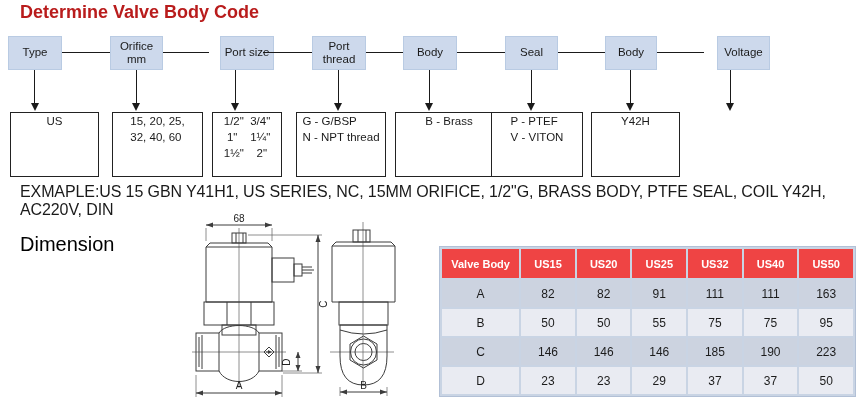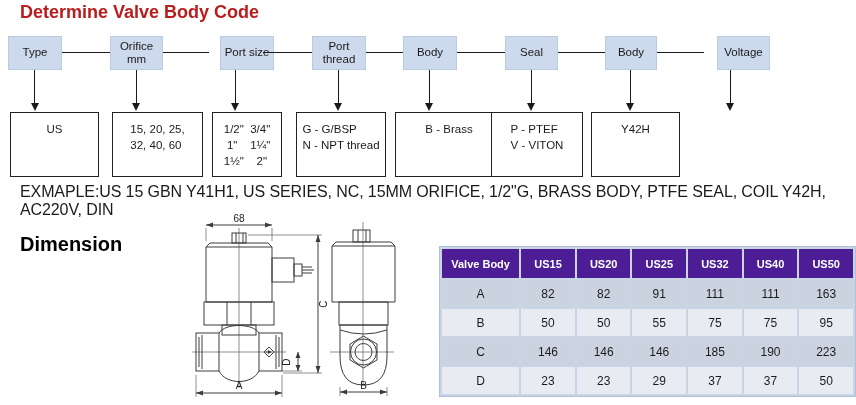--- a/index.html
+++ b/index.html
@@ -17,44 +17,44 @@
     font-size:11.5px;color:#1a1a1a;text-align:center;white-space:pre-line;line-height:1.15;
   }
   .hseg{position:absolute;top:52px;height:1px;background:#1a1a1a;}
   .vseg{position:absolute;top:70px;height:33px;width:1px;background:#1a1a1a;}
   .arrow-down{
     position:absolute;top:103px;width:0;height:0;
     border-left:4px solid transparent;border-right:4px solid transparent;border-top:8px solid #1a1a1a;
   }
   .dbox{
     position:absolute;top:112px;height:65px;background:#fff;border:1.5px solid #222;
-    box-sizing:border-box;display:flex;justify-content:center;padding-top:8px;
+    box-sizing:border-box;display:flex;justify-content:center;padding-top:0;
     font-size:11.5px;color:#1a1a1a;
   }
   .dtext{white-space:pre-wrap;text-align:left;line-height:1.4;}
   .example{
     position:absolute;left:20px;top:183px;font-size:16px;color:#1a1a1a;letter-spacing:-0.1px;
   }
   .dim-heading{
-    position:absolute;left:20px;top:233px;font-size:20px;font-weight:bold;color:#000;
+    position:absolute;left:20px;top:233px;font-size:20px;font-weight:normal;color:#000;
   }
   .drawing{position:absolute;}
   .drawing path,.drawing rect,.drawing line,.drawing circle,.drawing polygon.o{
     fill:none;stroke:#3c3c3c;stroke-width:1;
   }
   .drawing .thin{stroke:#6a6a6a;stroke-width:0.75;}
   .drawing .fillarrow{fill:#3c3c3c;stroke:none;}
   .drawing text{font-family:"Liberation Sans",sans-serif;font-size:10px;fill:#222;}
   
   .dim-table{
     position:absolute;left:439px;top:246px;border-collapse:separate;border-spacing:2px;
     background:#c9d4e4;border:1px solid #b2c0d6;
   }
   .dim-table th{
-    background:#4c1d95;color:#ffffff;font-size:11px;font-weight:bold;
+    background:#ef4444;color:#ffffff;font-size:11px;font-weight:bold;
     height:29px;text-align:center;vertical-align:middle;padding:0 2px;
   }
   .dim-table td{
     font-size:12px;color:#1c1c1c;height:25px;text-align:center;vertical-align:middle;
   }
   .dim-table .c0{width:76px;}
   .dim-table .c{width:51px;}
   .row-dark td{background:#ccd3e0;}
   .row-light td{background:#e9ebf2;}
 </style>

